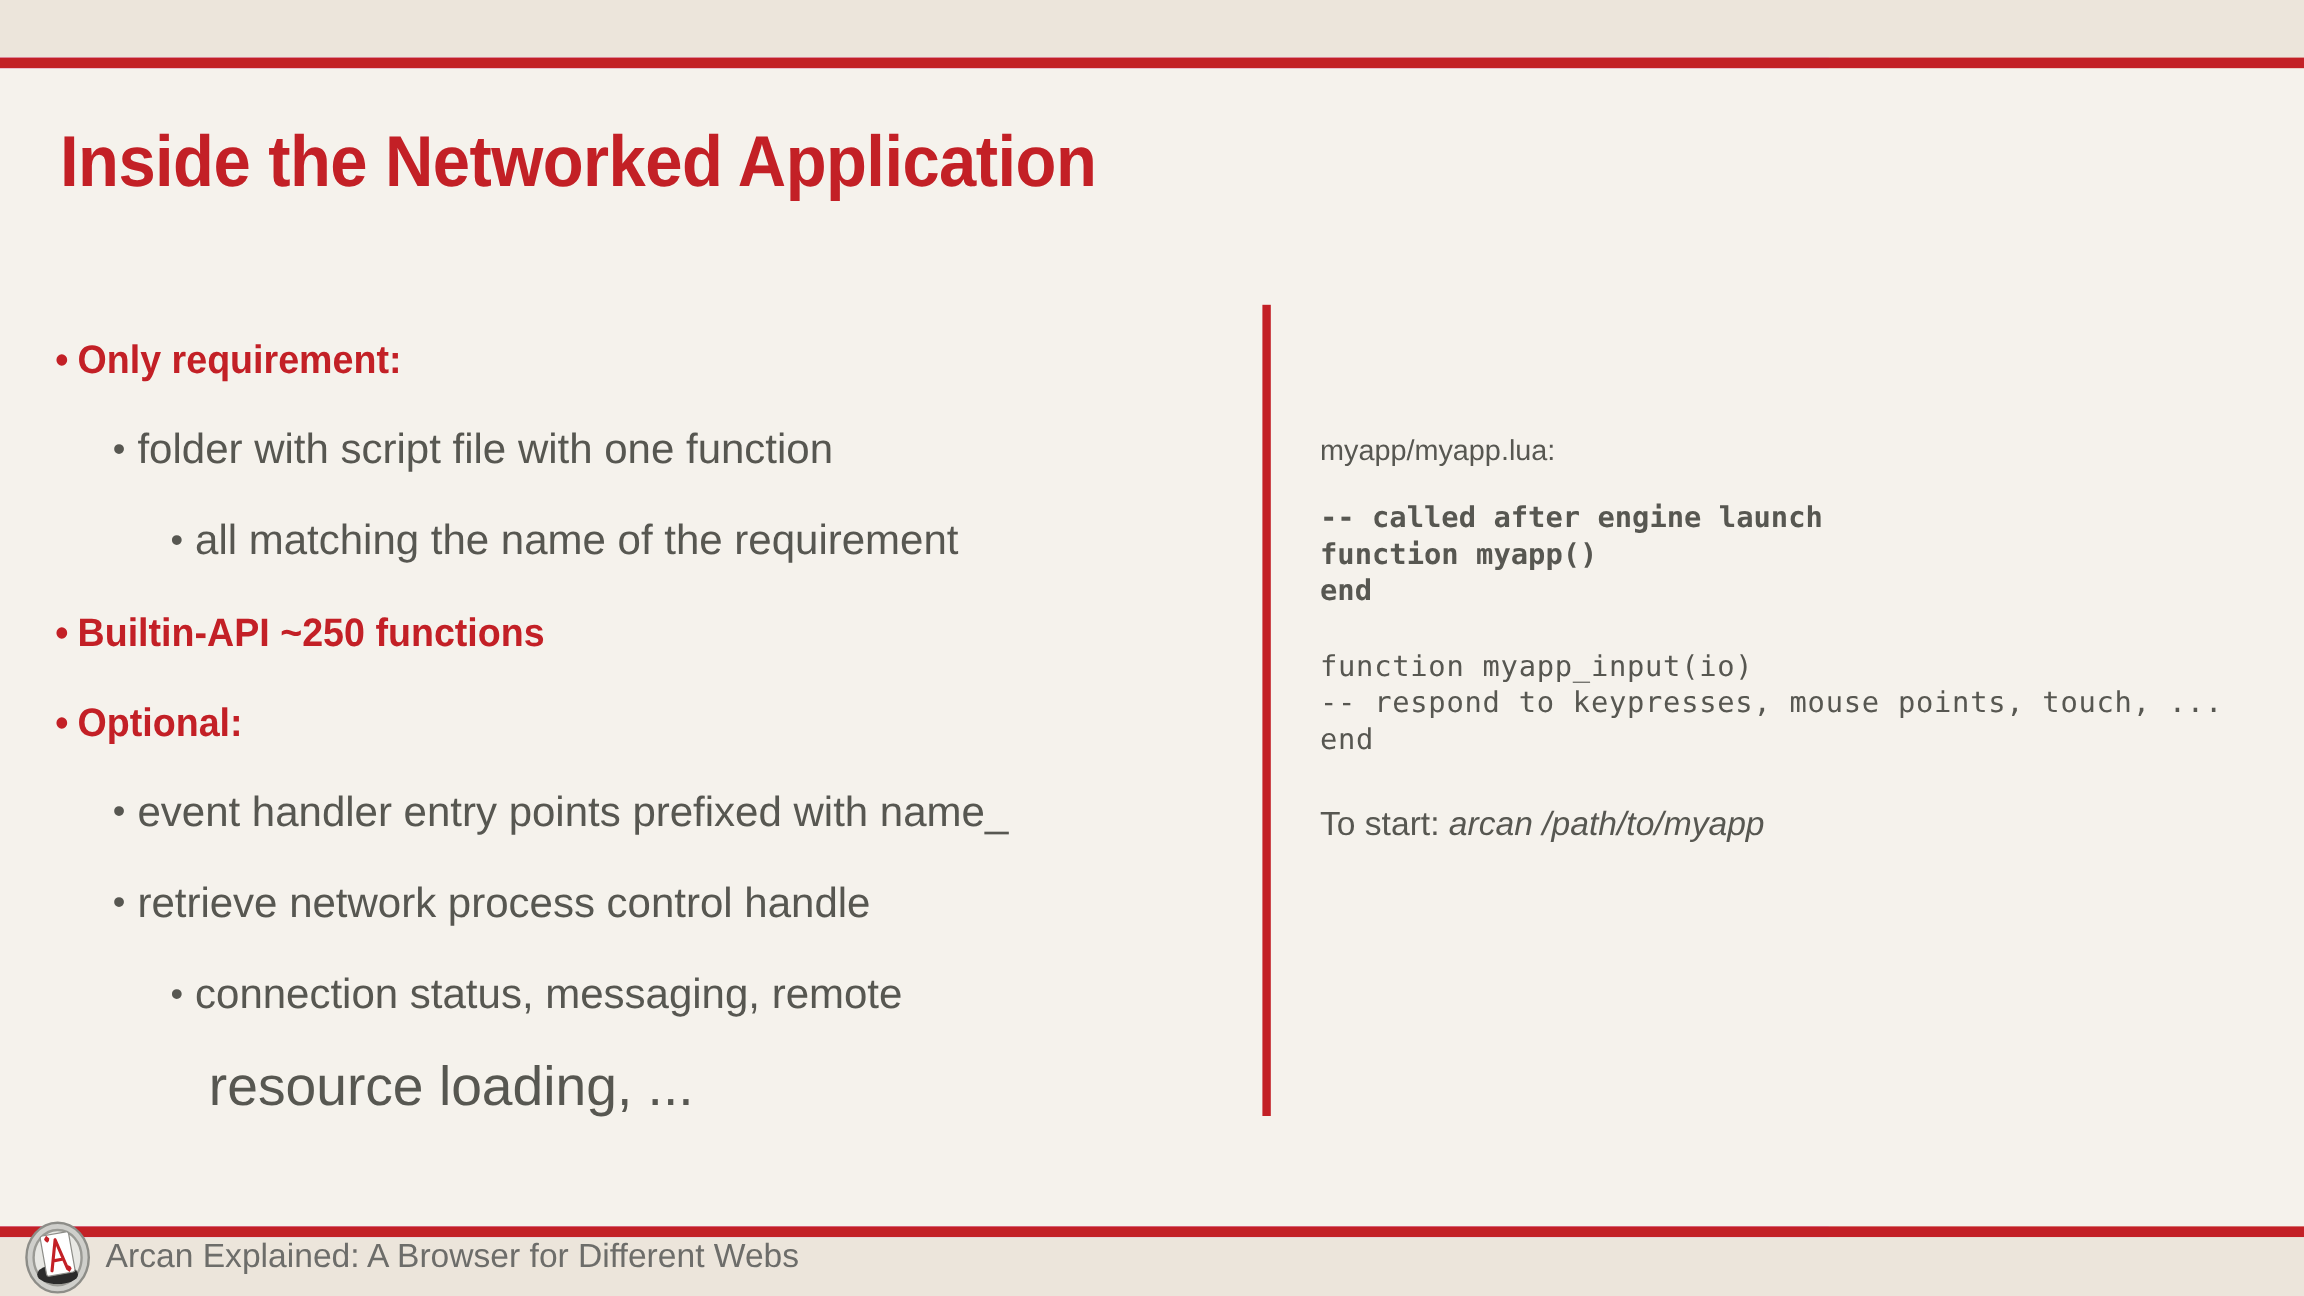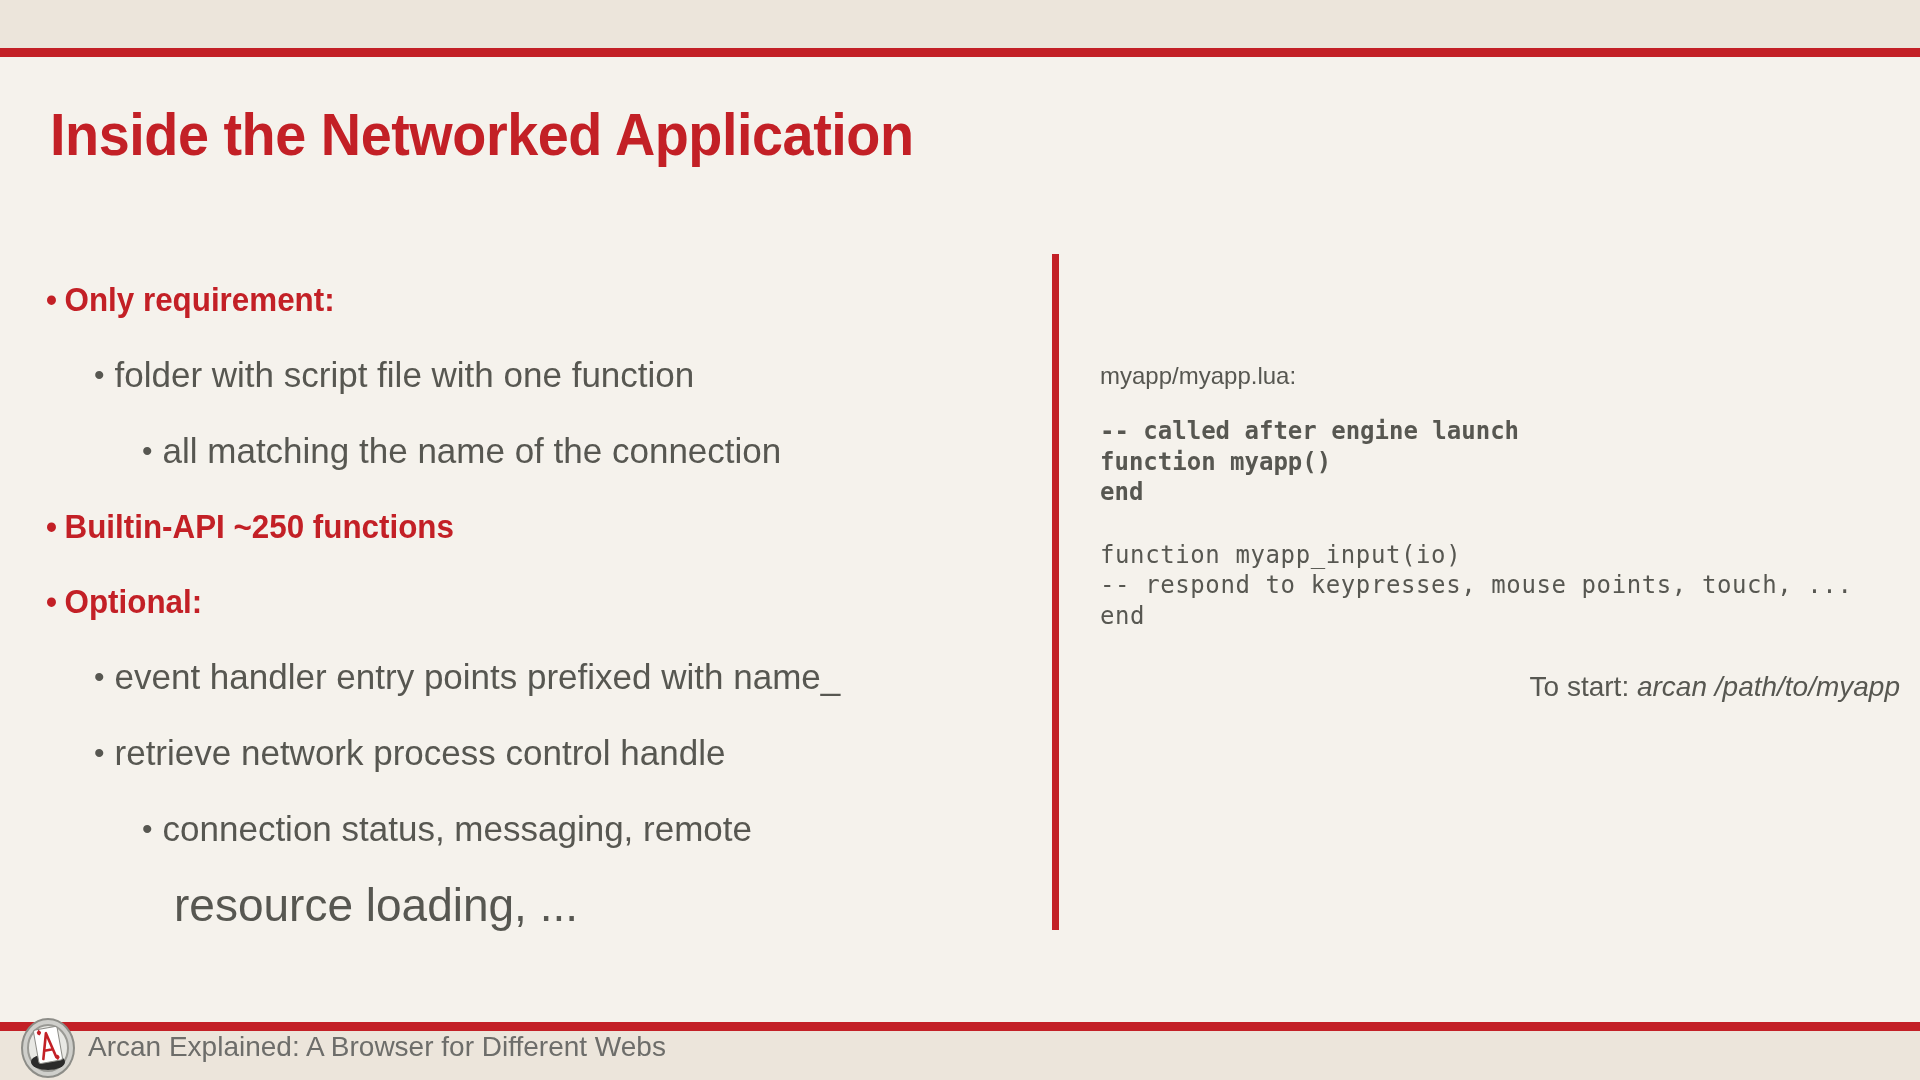--- a/index.html
+++ b/index.html
@@ -162,21 +162,20 @@
     color: #575751;
     white-space: pre;
     margin: 0;
     letter-spacing: 0.6px;
   }
   .start-line {
     margin-top: 40px;
     font-size: 28px;
     color: #575751;
     white-space: nowrap;
-    text-align: right;
   }
   .start-line .cmd { font-style: italic; }
 
   
   .footer-rule {
     position: absolute;
     left: 0; top: 1022px;
     width: 1920px;
     height: 9px;
     background: #c32026;
@@ -223,21 +222,21 @@
       <span class="bullet-text">Only requirement:</span>
     </div>
 
     <div class="bullet-row lvl2">
       <span class="bullet-dot">•</span>
       <span class="bullet-text">folder with script file with one function</span>
     </div>
 
     <div class="bullet-row lvl3">
       <span class="bullet-dot">•</span>
-      <span class="bullet-text">all matching the name of the connection</span>
+      <span class="bullet-text">all matching the name of the requirement</span>
     </div>
 
     <div class="bullet-row lvl1">
       <span class="bullet-dot">•</span>
       <span class="bullet-text">Builtin-API ~250 functions</span>
     </div>
 
     <div class="bullet-row lvl1">
       <span class="bullet-dot">•</span>
       <span class="bullet-text">Optional:</span>

